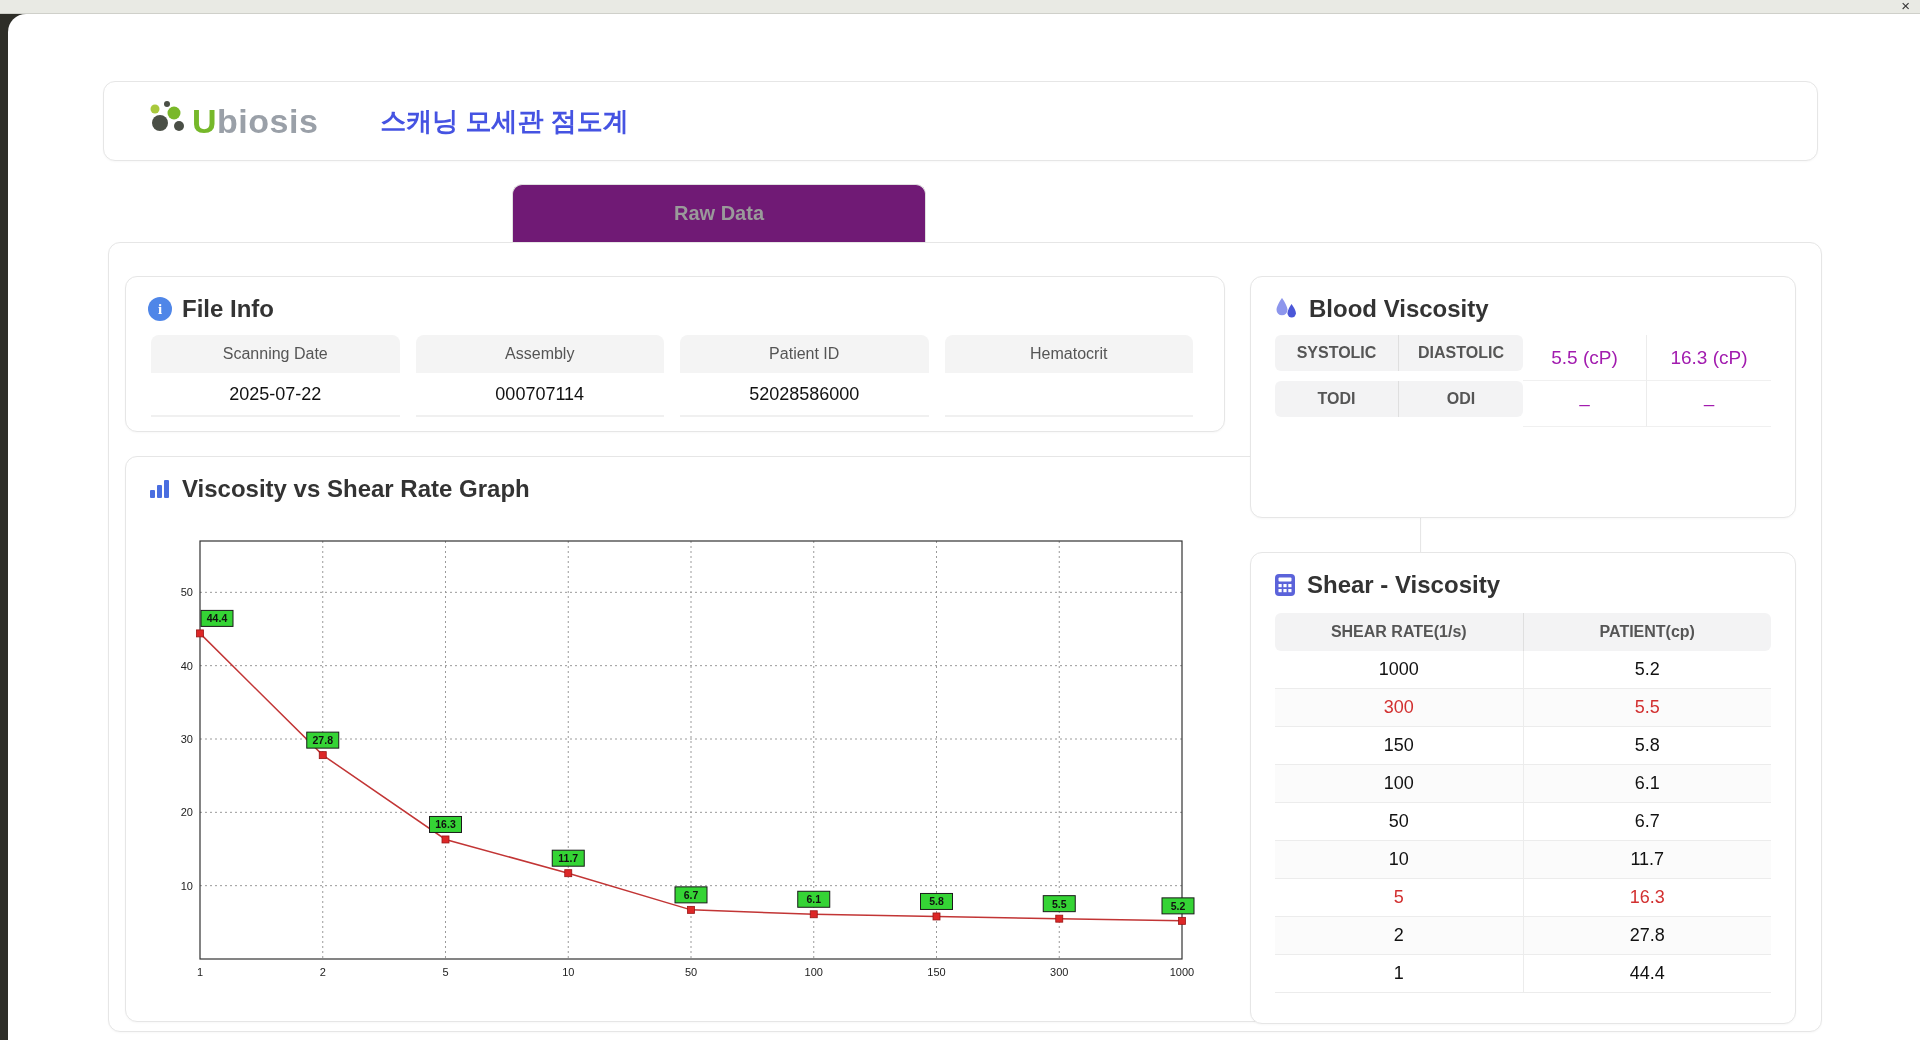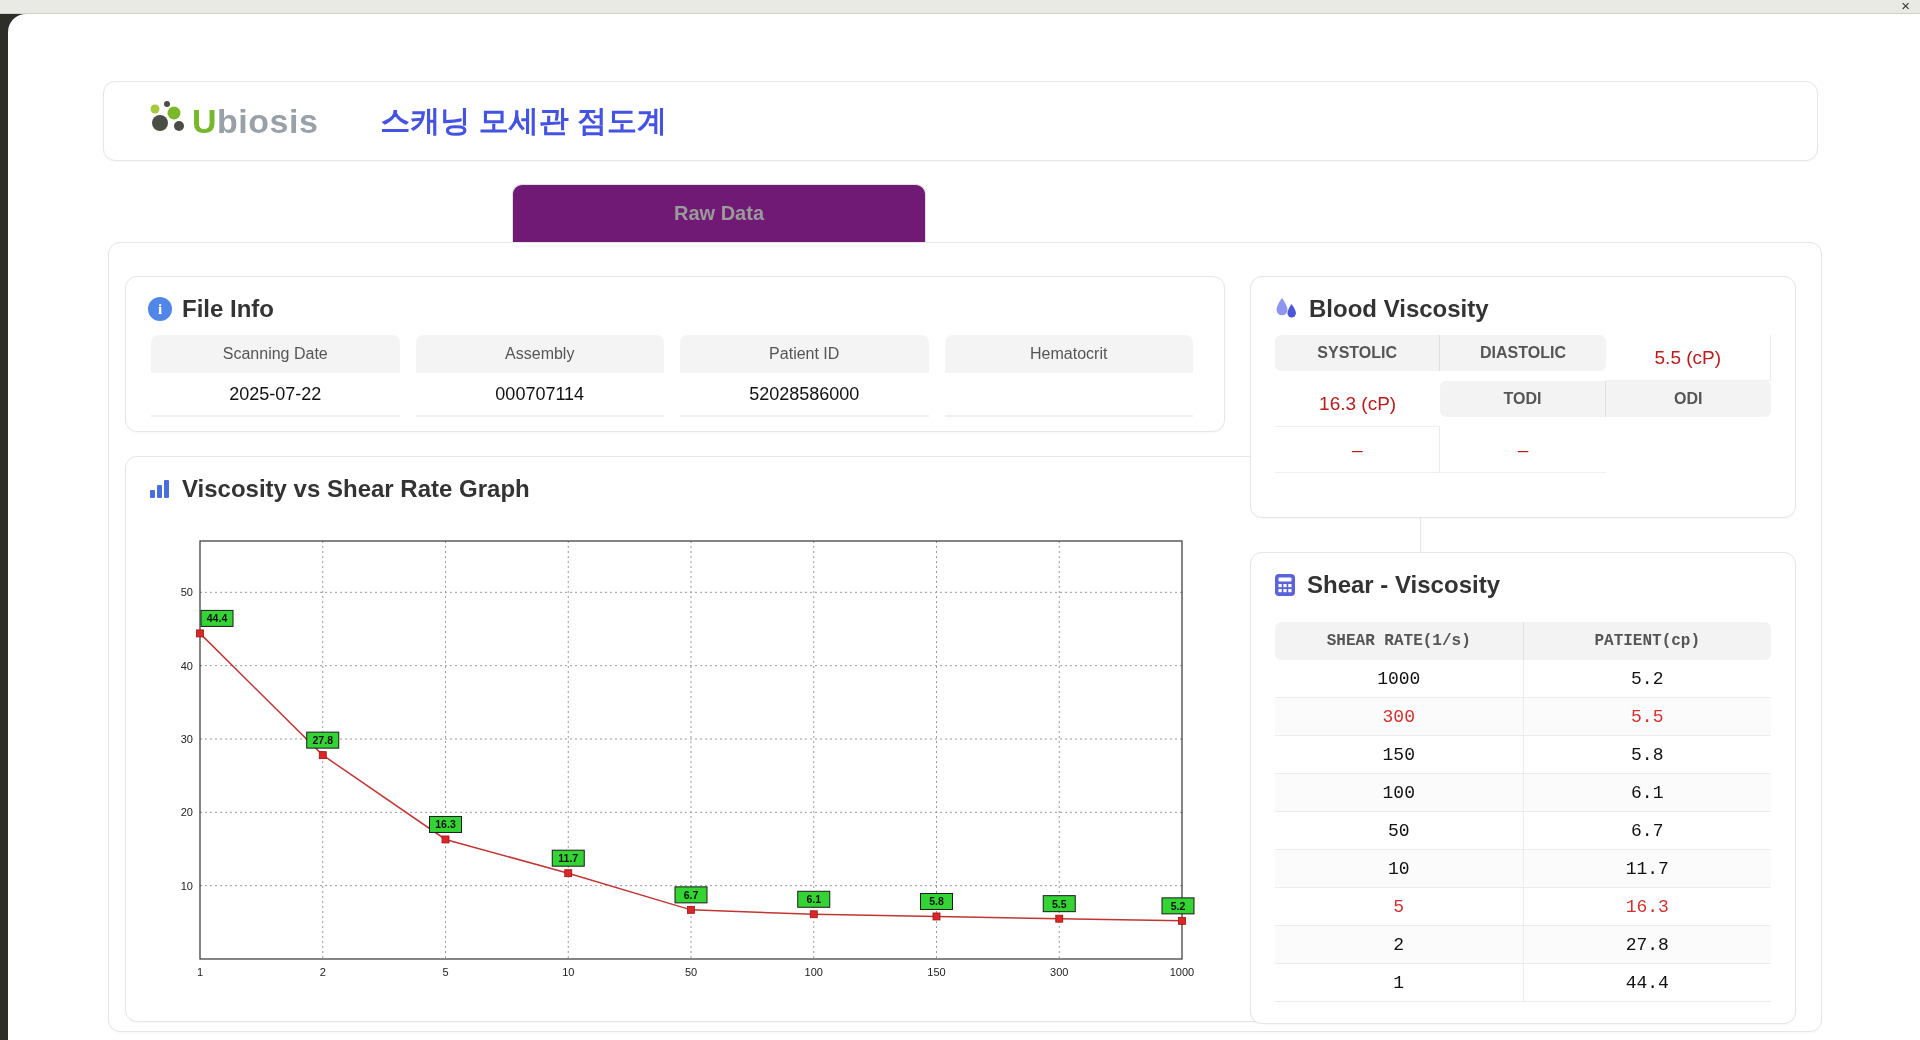--- a/index.html
+++ b/index.html
@@ -17,21 +17,21 @@
   .card { position:absolute; background:#fff; border:1px solid #e6e6e6;
     border-radius:12px; box-shadow:0 1px 2px rgba(0,0,0,0.03); }
 
   
   .header-card { left:95px; top:67px; width:1715px; height:80px;
     display:flex; align-items:center; padding-left:42px; }
   .logo { display:flex; align-items:center; }
   .logo-text { font-size:34px; font-weight:600; letter-spacing:0.5px; margin-left:0; }
   .logo-u { color:#76b82a; }
   .logo-rest { color:#9aa0a8; }
-  .app-title { margin-left:62px; font-size:30px; font-weight:bold; color:#4553e2; }
+  .app-title { margin-left:62px; font-size:26px; font-weight:bold; color:#4553e2; }
 
   
   .tab { position:absolute; top:170px; height:58px; display:flex;
     align-items:center; justify-content:center; font-size:20px; font-weight:bold;
     border-radius:10px 10px 0 0; cursor:pointer; }
   .tab-result { left:100px; width:404px; height:60px; background:#fff;
     border:1px solid #e4e4e4; border-bottom:none; color:#222; z-index:3; }
   .tab-raw { left:504px; width:414px; background:#701a75;
     border:1px solid #e0e0e0; border-bottom:none; color:#9a9a9a; z-index:1; }
 
@@ -56,32 +56,32 @@
     font-size:18px; color:#111; border-bottom:2px solid #f0f0f0; }
 
   
   .graph-card { left:16px; top:213px; width:1296px; height:566px; }
   #chart-svg { position:absolute; left:28px; top:72px; }
   #chart-svg text { font-family:"Liberation Sans", sans-serif; }
 
   
   .blood-card { left:1141px; top:33px; width:546px; height:242px; }
   .bv-grid { position:absolute; left:24px; right:24px; top:58px;
-    display:grid; grid-template-columns:1fr 1fr 1fr; }
+    display:grid; grid-template-columns:1fr 1fr 1fr 1fr; }
   .bv-head { height:36px; background:#f3f3f4; display:flex; align-items:center;
     justify-content:center; font-size:16px; font-weight:bold; color:#555; }
   .bv-head.l { border-radius:6px 0 0 6px; border-right:1px solid #dfdfdf; }
   .bv-head.r { border-radius:0 6px 6px 0; }
   .bv-val { height:46px; display:flex; align-items:center; justify-content:center;
-    font-size:19px; color:#b91c1c; border-bottom:1px solid #f0f0f0; }
+    font-size:19px; color:#a21caf; border-bottom:1px solid #f0f0f0; }
   .bv-val.l { border-right:1px solid #ececec; }
 
   
   .shear-card { left:1141px; top:309px; width:546px; height:472px; }
-  .shear-table { position:absolute; left:24px; right:24px; top:69px;font-family:Liberation Mono, monospace; }
+  .shear-table { position:absolute; left:24px; right:24px; top:60px; }
   .shear-headrow { display:flex; height:38px; background:#f3f3f4; border-radius:6px; }
   .shear-headrow .cell { font-weight:bold; color:#555; font-size:16px; }
   .shear-row { display:flex; height:38px; border-bottom:1px solid #ececec; }
   .shear-row:nth-child(odd) { background:#fbfbfb; }
   .cell { flex:1; display:flex; align-items:center; justify-content:center;
     font-size:18px; color:#111; }
   .cell.c1 { border-right:1px solid #ececec; }
   .shear-headrow .cell.c1 { border-right:1px solid #dfdfdf; }
   .shear-row.hl .cell { color:#d23030; }
 </style>

